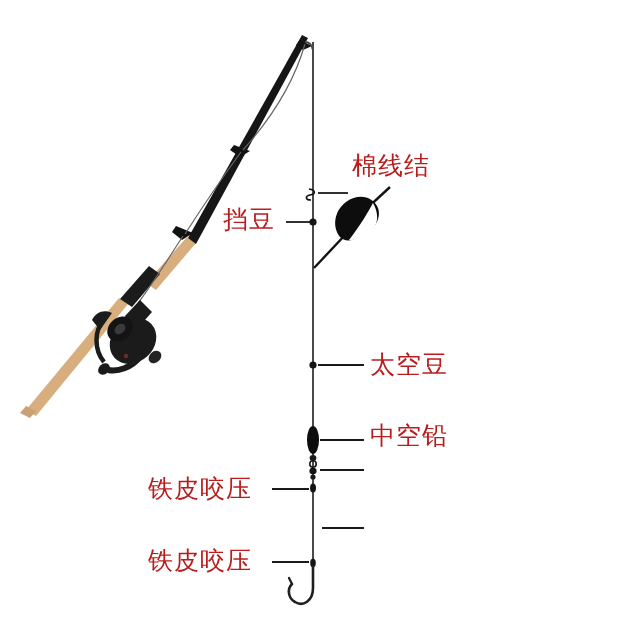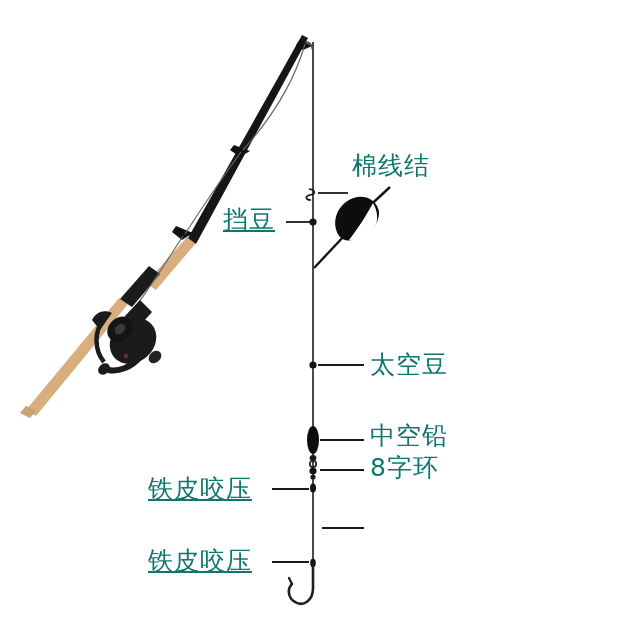--- a/index.html
+++ b/index.html
@@ -20,30 +20,30 @@
   #diagram-svg {
     position: absolute;
     left: 0;
     top: 0;
     width: 620px;
     height: 621px;
     display: block;
   }
   .label {
     position: absolute;
-    color: #0f766e;
+    color: #b91c1c;
     font-size: 25px;
     line-height: 1;
     letter-spacing: 1px;
     white-space: nowrap;
     font-family: "DejaVu Sans", "Liberation Sans", sans-serif;
     font-weight: 500;
   }
   .label.right { text-align: left; }
-  .label.left  { text-align: center; text-decoration: underline; }
+  .label.left  { text-align: center; }
 </style>
 </head>
 <body>
 
 <div id="stage">
 
   <svg id="diagram-svg" viewBox="0 0 620 621">
 
     <g>
 
@@ -134,20 +134,19 @@
   </svg>
 
   <div class="label right" style="left:352px; top:153px;">棉线结</div>
 
   <div class="label left" style="left:223px; top:207px;">挡豆</div>
 
   <div class="label right" style="left:370px; top:423px;">中空铅</div>
 
   <div class="label right" style="left:370px; top:352px;">太空豆</div>
 
-  <div class="label right" style="left:370px; top:455px;">8字环</div>
 
   <div class="label left" style="left:148px; top:476px;">铁皮咬压</div>
 
 
   <div class="label left" style="left:148px; top:548px;">铁皮咬压</div>
 
 </div>
 
 </body></html>

